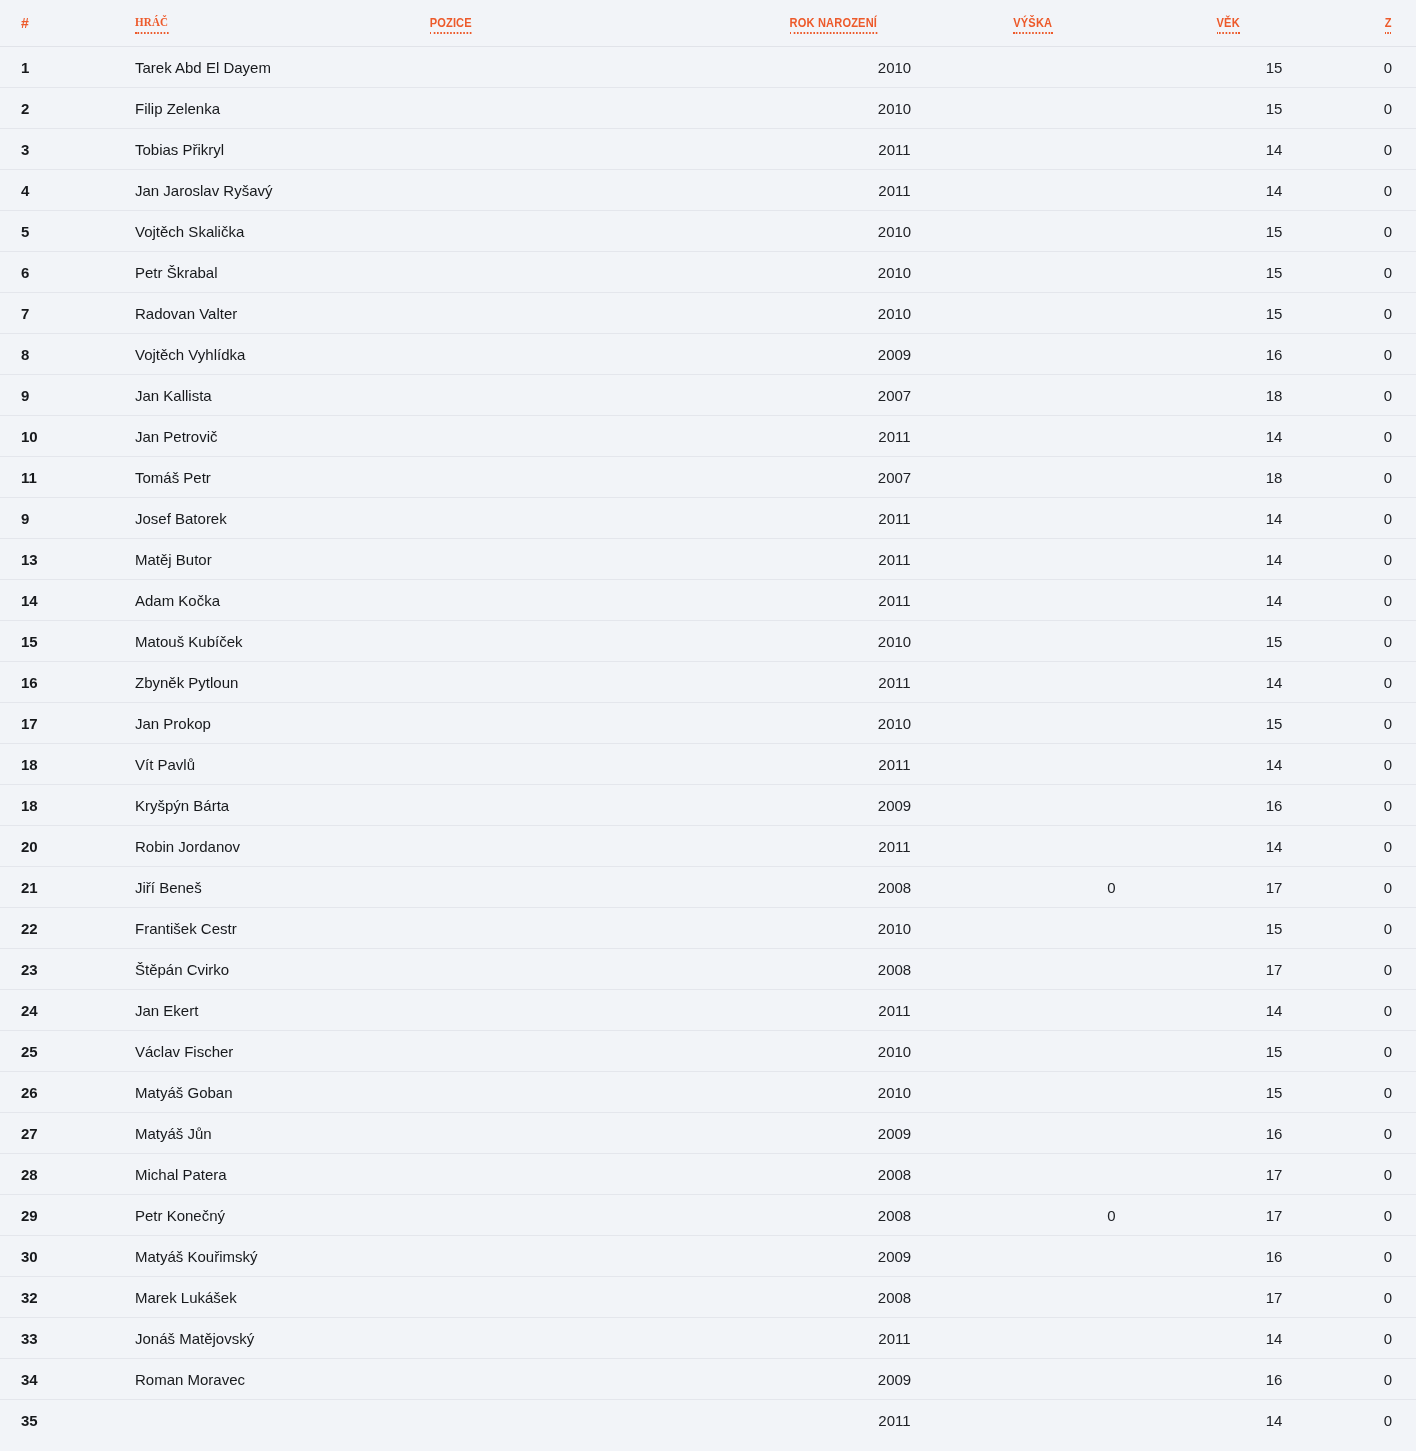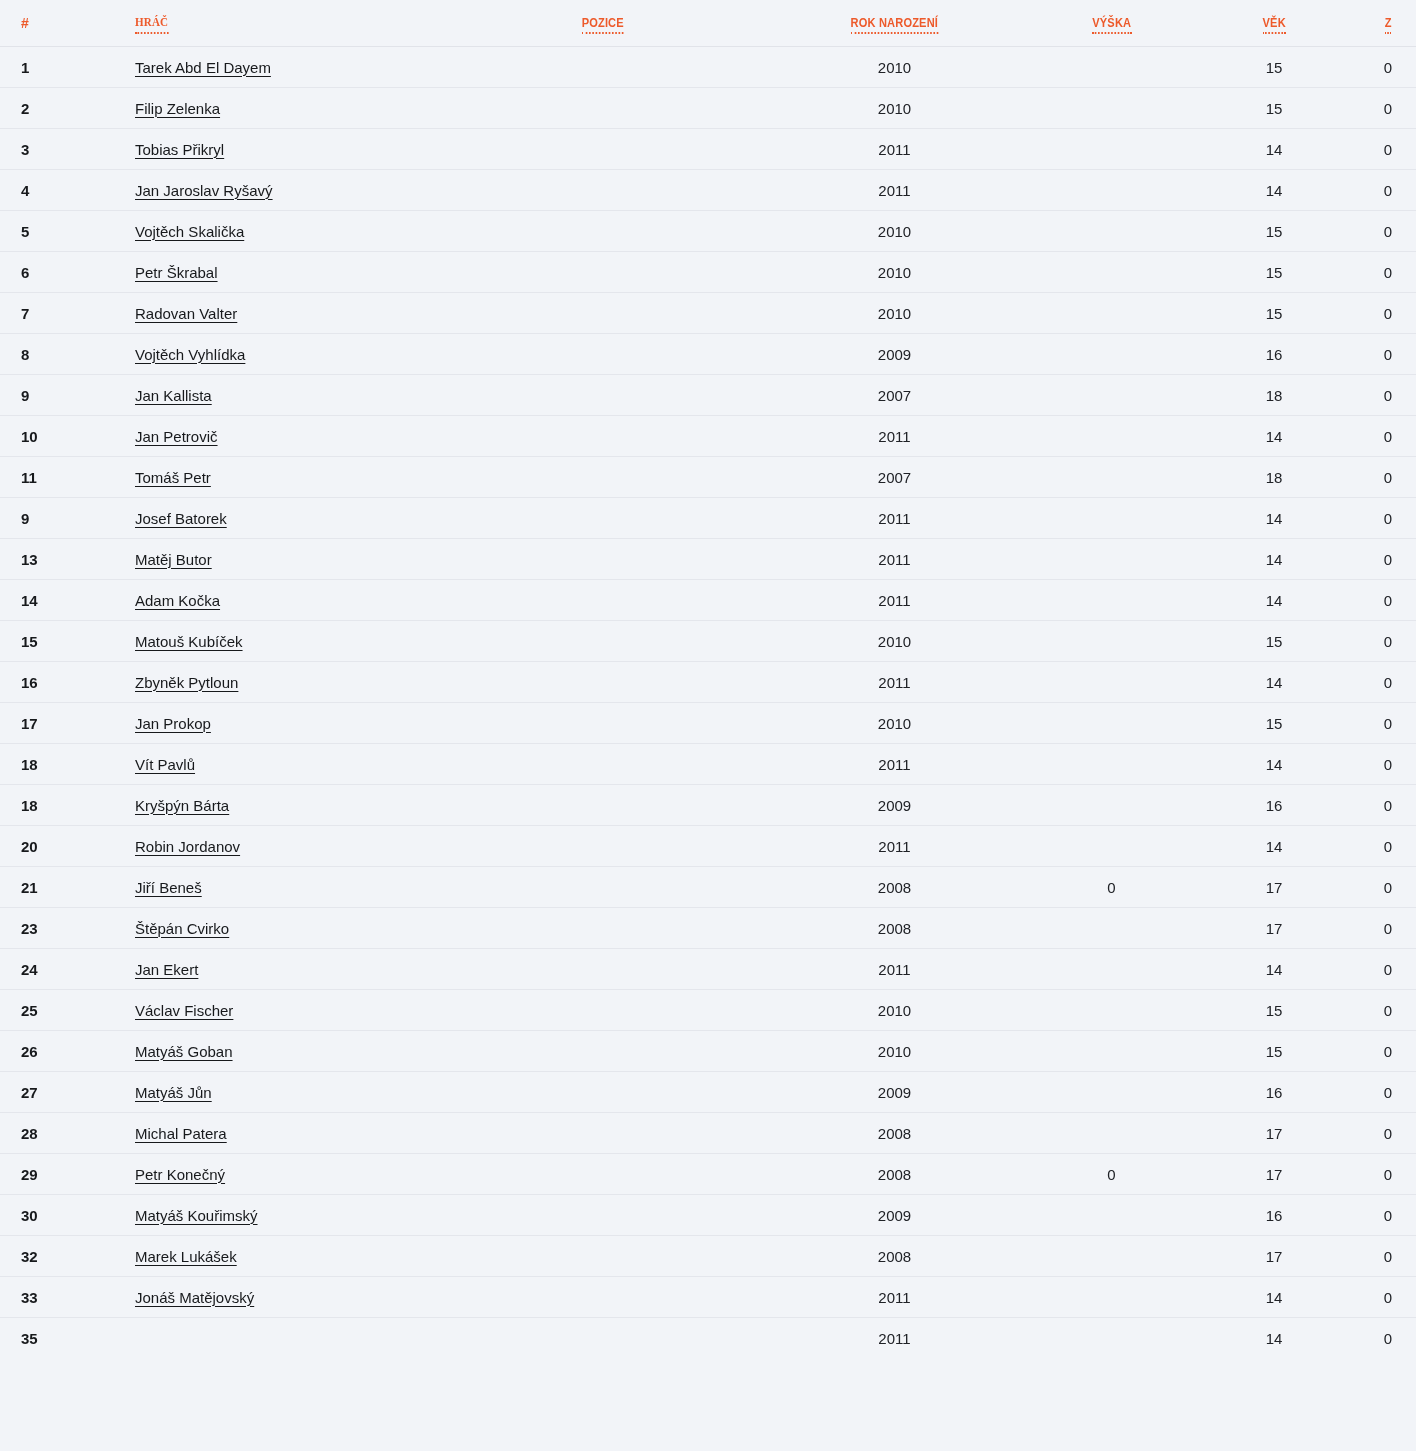--- a/index.html
+++ b/index.html
@@ -25,21 +25,21 @@
   col.col-z      { width: 82px;  }
 
   thead th {
     height: 46px;
     padding: 0;
     vertical-align: middle;
     font-weight: 700;
     border-bottom: 1px solid #e1e3e9;
   }
   th.c-left  { text-align: left; }
-  th.c-center{ text-align: center; margin-top: 16px; }
+  th.c-center{ text-align: left; margin-top: 16px; }
   th.c-right { text-align: right; padding-right: 24px; }
   th.c-left .th-label { transform-origin: left center; }
 
   .th-label {
     display: inline-block;
     color: #ed5a2b;
     font-size: 13.5px;
     font-weight: 700;
     letter-spacing: 0.2px;
     transform: scaleX(0.82);
@@ -74,21 +74,20 @@
     font-weight: 700;
     color: #17191c;
     text-align: left;
   }
   td.c-name { padding-left: 20px; text-align: left; }
   td.c-center { text-align: center; }
   td.c-right { text-align: right; padding-right: 24px; }
 
   .player-link {
     color: #17191c;
-    text-decoration: underline;
     text-underline-offset: 3px;
     text-decoration-thickness: 1px;
     cursor: pointer;
   }
 </style>
 </head>
 <body>
 
 <table class="roster-table">
   <colgroup>
@@ -372,20 +371,31 @@
         <td class="c-name">
           <a class="player-link">Jiří Beneš</a>
         </td>
         <td class="c-center"></td>
         <td class="c-center">2008</td>
         <td class="c-center">0</td>
         <td class="c-center">17</td>
         <td class="c-right">0</td>
       </tr>
 
+      <tr>
+        <td class="c-num">22</td>
+        <td class="c-name">
+          <a class="player-link">František Cestr</a>
+        </td>
+        <td class="c-center"></td>
+        <td class="c-center">2010</td>
+        <td class="c-center"></td>
+        <td class="c-center">15</td>
+        <td class="c-right">0</td>
+      </tr>
 
       <tr>
         <td class="c-num">23</td>
         <td class="c-name">
           <a class="player-link">Štěpán Cvirko</a>
         </td>
         <td class="c-center"></td>
         <td class="c-center">2008</td>
         <td class="c-center"></td>
         <td class="c-center">17</td>
@@ -494,20 +504,31 @@
         <td class="c-name">
           <a class="player-link">Jonáš Matějovský</a>
         </td>
         <td class="c-center"></td>
         <td class="c-center">2011</td>
         <td class="c-center"></td>
         <td class="c-center">14</td>
         <td class="c-right">0</td>
       </tr>
 
+      <tr>
+        <td class="c-num">34</td>
+        <td class="c-name">
+          <a class="player-link">Roman Moravec</a>
+        </td>
+        <td class="c-center"></td>
+        <td class="c-center">2009</td>
+        <td class="c-center"></td>
+        <td class="c-center">16</td>
+        <td class="c-right">0</td>
+      </tr>
 
       <tr>
         <td class="c-num">35</td>
         <td class="c-name">
           
         </td>
         <td class="c-center"></td>
         <td class="c-center">2011</td>
         <td class="c-center"></td>
         <td class="c-center">14</td>

